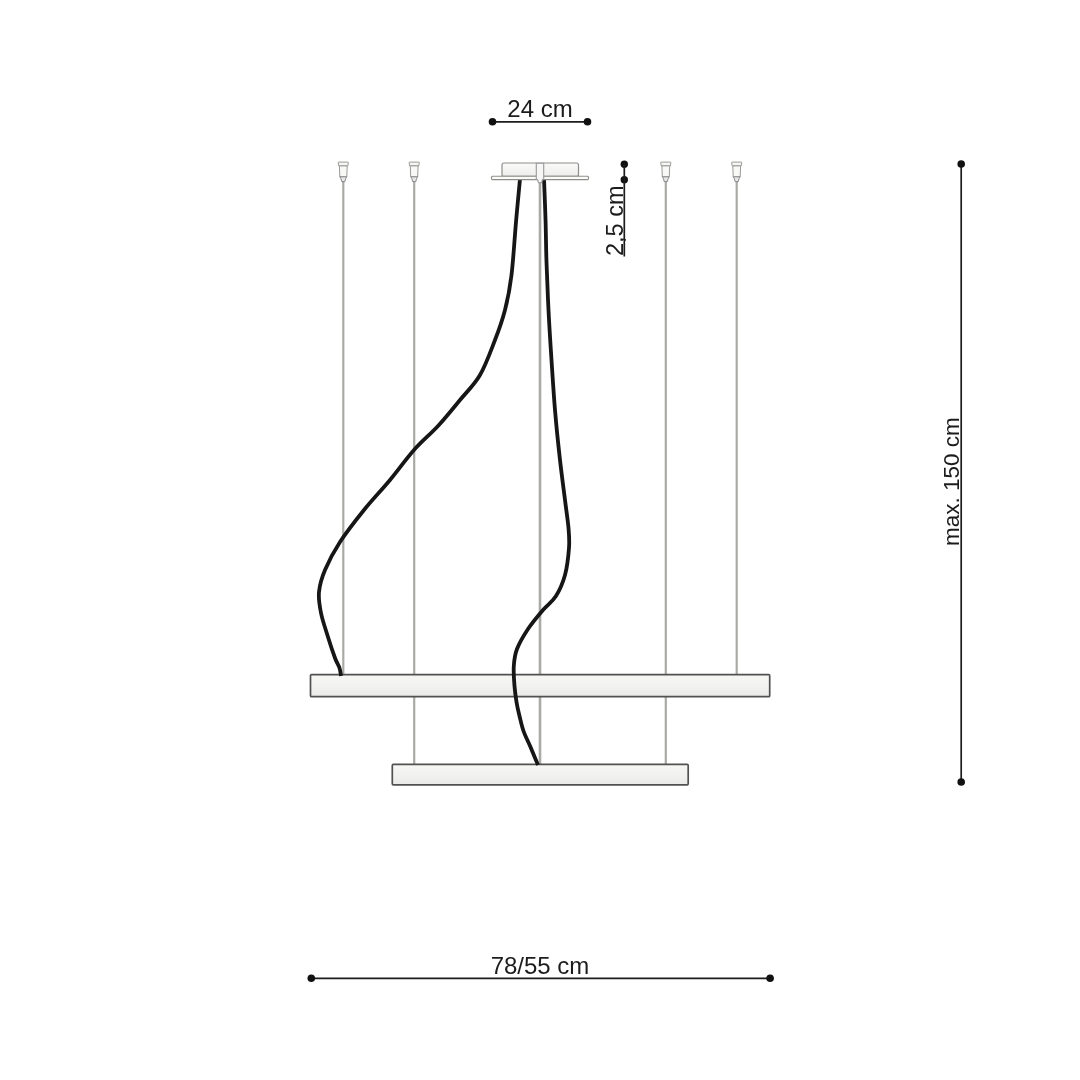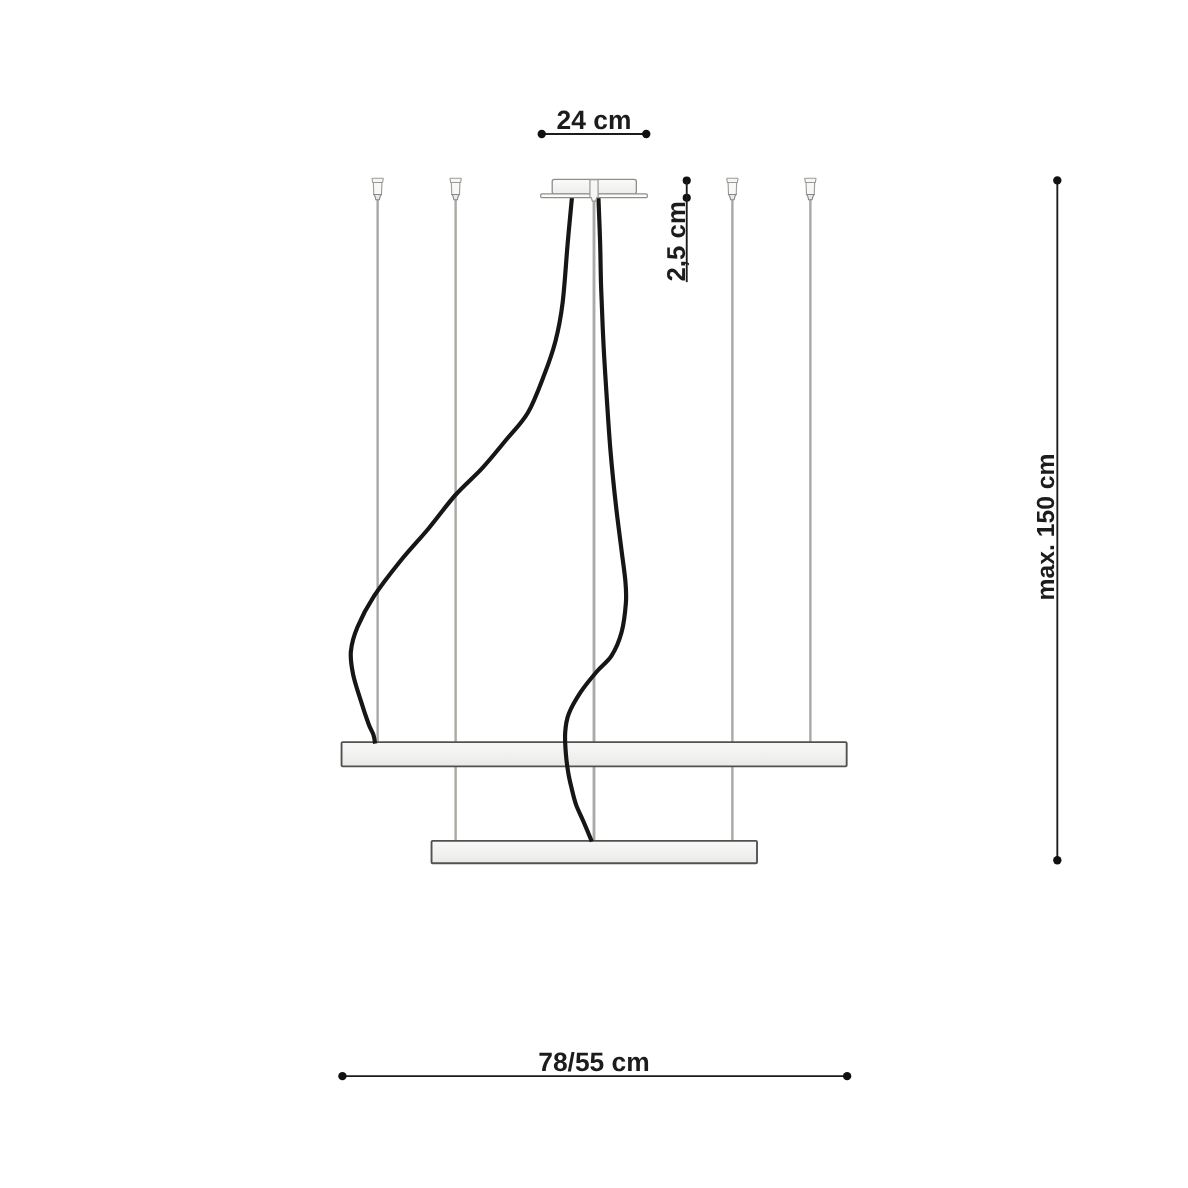--- a/index.html
+++ b/index.html
@@ -1,16 +1,16 @@
 <!DOCTYPE html>
 <html><head>
 <meta charset="utf-8">
 <style>
   html,body{margin:0;padding:0;background:#ffffff;}
-  #stage{position:relative;width:1080px;height:1080px;background:#ffffff;overflow:hidden;font-weight:bold;}
+  #stage{position:relative;width:1080px;height:1080px;background:#ffffff;overflow:hidden;}
   svg text{font-family:"Liberation Sans",sans-serif;fill:#1c1c1c;}
 </style>
 </head>
 <body>
 <div id="stage">
 <svg width="1080" height="1080" viewBox="0 0 1080 1080" xmlns="http://www.w3.org/2000/svg">
 <defs>
   <linearGradient id="barGrad" x1="0" y1="0" x2="0" y2="1">
     <stop offset="0" stop-color="#f7f7f6"></stop>
     <stop offset="0.55" stop-color="#f1f1f0"></stop>

